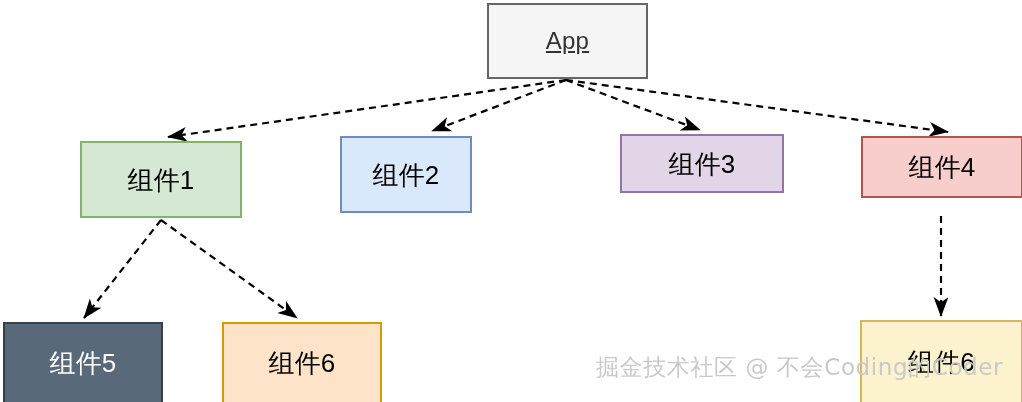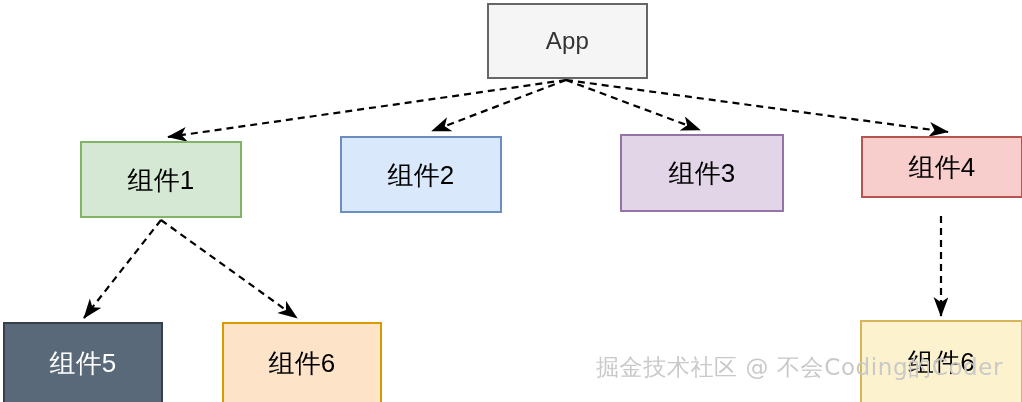--- a/index.html
+++ b/index.html
@@ -65,27 +65,27 @@
         <line x1="566" y1="80" x2="168" y2="137" stroke="#000000" stroke-width="2.2" stroke-dasharray="7 5" marker-end="url(#arrowhead)"></line>
         <line x1="566" y1="80" x2="432" y2="131" stroke="#000000" stroke-width="2.2" stroke-dasharray="7 5" marker-end="url(#arrowhead)"></line>
         <line x1="566" y1="80" x2="700" y2="130" stroke="#000000" stroke-width="2.2" stroke-dasharray="7 5" marker-end="url(#arrowhead)"></line>
         <line x1="566" y1="80" x2="948" y2="132" stroke="#000000" stroke-width="2.2" stroke-dasharray="7 5" marker-end="url(#arrowhead)"></line>
         <line x1="161" y1="220" x2="84" y2="318" stroke="#000000" stroke-width="2.2" stroke-dasharray="7 5" marker-end="url(#arrowhead)"></line>
         <line x1="161" y1="220" x2="297" y2="318" stroke="#000000" stroke-width="2.2" stroke-dasharray="7 5" marker-end="url(#arrowhead)"></line>
         <line x1="941" y1="216" x2="941" y2="316" stroke="#000000" stroke-width="2.2" stroke-dasharray="7 5" marker-end="url(#arrowhead)"></line>
       </g>
   </svg>
 
-  <div class="node app" style="left: 487px; top: 3px; width: 161px; height: 76px; background: rgb(245, 245, 245); border-color: rgb(102, 102, 102); color: rgb(51, 51, 51);">App</div>
+  <div class="node app" style="left: 487px; top: 3px; width: 161px; height: 76px; background: rgb(245, 245, 245); border-color: rgb(102, 102, 102); color: rgb(51, 51, 51); text-decoration: underline;">App</div>
 
   <div class="node" style="left: 80px; top: 141px; width: 162px; height: 77px; background: rgb(213, 232, 212); border-color: rgb(130, 179, 102); color: rgb(0, 0, 0);">组件1</div>
 
-  <div class="node" style="left: 340px; top: 136px; width: 162px; height: 77px; background: rgb(218, 232, 252); border-color: rgb(108, 142, 191); color: rgb(0, 0, 0); text-align: right;">组件2</div>
+  <div class="node" style="left: 340px; top: 136px; width: 132px; height: 77px; background: rgb(218, 232, 252); border-color: rgb(108, 142, 191); color: rgb(0, 0, 0); text-align: right;">组件2</div>
 
-  <div class="node" style="left: 620px; top: 134px; width: 164px; height: 78px; background: rgb(225, 213, 231); border-color: rgb(150, 115, 166); color: rgb(0, 0, 0);">组件3</div>
+  <div class="node" style="left: 620px; top: 134px; width: 164px; height: 59px; background: rgb(225, 213, 231); border-color: rgb(150, 115, 166); color: rgb(0, 0, 0);">组件3</div>
 
   <div class="node" style="left: 861px; top: 136px; width: 162px; height: 62px; background: rgb(248, 206, 204); border-color: rgb(184, 84, 80); color: rgb(0, 0, 0);">组件4</div>
 
   <div class="node" style="left: 3px; top: 322px; width: 160px; height: 82px; background: rgb(89, 105, 122); border-color: rgb(54, 64, 74); color: rgb(255, 255, 255);">组件5</div>
 
   <div class="node" style="left: 222px; top: 322px; width: 160px; height: 82px; background: rgb(253, 228, 200); border-color: rgb(215, 155, 0); color: rgb(0, 0, 0);">组件6</div>
 
   <div class="node" style="left: 860px; top: 320px; width: 163px; height: 84px; background: rgb(252, 242, 205); border-color: rgb(214, 182, 86); color: rgb(0, 0, 0);">组件6</div>
 
   <div class="watermark" style="color: rgb(201, 201, 201);">掘金技术社区 @ 不会Coding的Coder</div>

